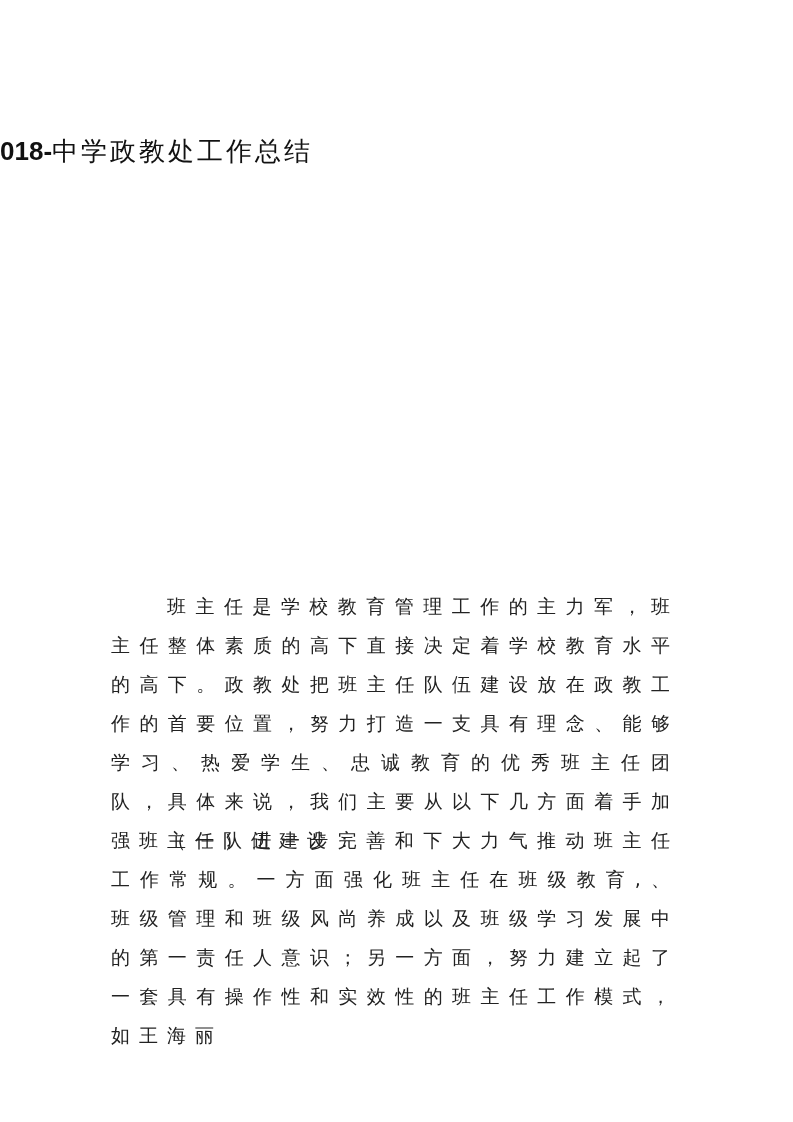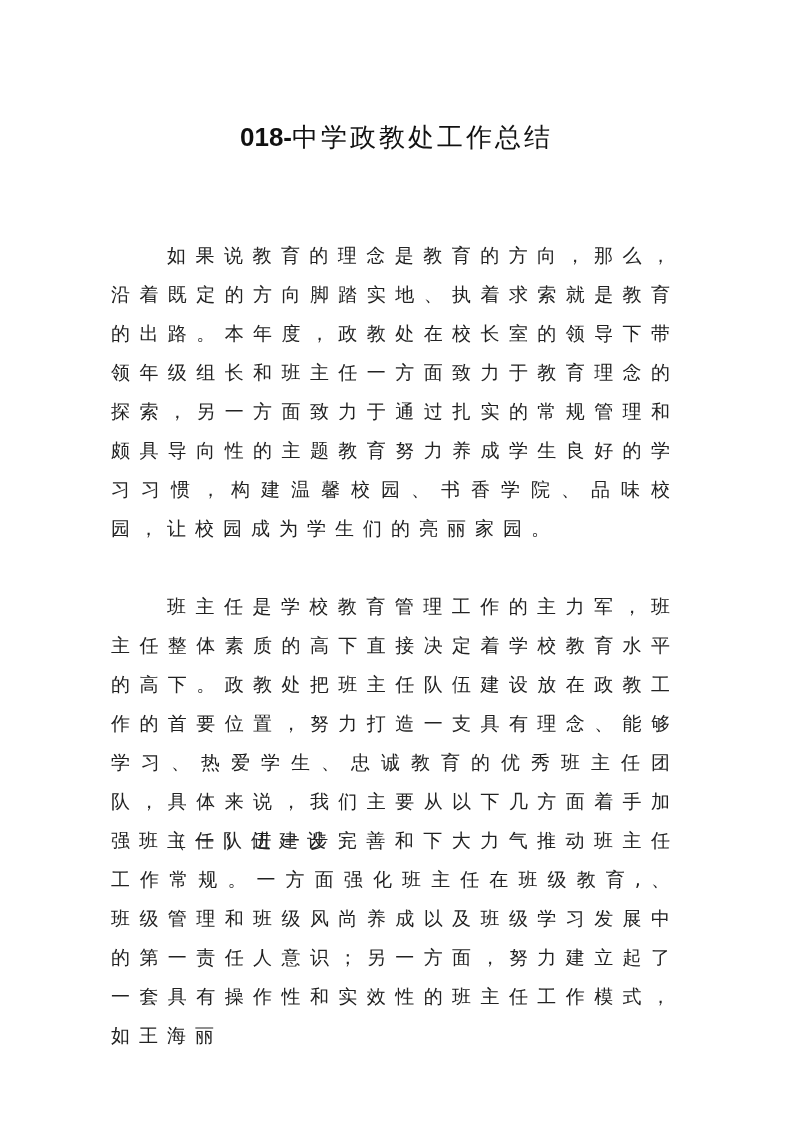--- a/index.html
+++ b/index.html
@@ -1,20 +1,20 @@
 <!DOCTYPE html>
 <html><head>
 <meta charset="utf-8">
 <style>
   html, body { margin: 0; padding: 0; background: #ffffff; }
   body { width: 793px; height: 1122px; position: relative; overflow: hidden; }
   .page { position: absolute; left: 0; top: 0; width: 793px; height: 1122px; background: #fff; }
   .title {
-    position: absolute; left: 0; width: 793px; top: 120px;
-    text-align: center; font-size: 26px; color: #111;
+    position: absolute; left: 0; width: 793px; top: 134px;
+    font-size: 26px; color: #111;
     font-family: "DejaVu Sans", "Liberation Sans", sans-serif;
     letter-spacing: 3px;
   }
   .title .num { font-weight: bold; font-family: "Liberation Sans", "DejaVu Sans", sans-serif; letter-spacing: 0; }
   .body {
     position: absolute; left: 111px; width: 568px;
     font-family: "DejaVu Sans", sans-serif;
     font-size: 19px; color: #222;
     letter-spacing: 9px; line-height: 39px;
     text-align: justify;
@@ -26,22 +26,19 @@
   #p4 { top: 821px; }
 </style>
 </head>
 <body>
 
 <div class="page">
   <div class="title">
     <span class="num">018-</span><span>中学政教处工作总结</span>
   </div>
 
-  <div class="body" id="p1">
-    <p class="para">如果说教育的理念是教育的方向，那么，沿着既定的方向脚踏实地、执着求索就是教育的出路。本年度，政教处在校长室的领导下带领年级组长和班主任一方面致力于教育理念的探索，另一方面致力于通过扎实的常规管理和颇具导向性的主题教育努力养成学生良好的学习习惯，构建温馨校园、书香学院、品味校园，让校园成为学生们的亮丽家园。</p>
-  </div>
   <div class="body" id="p4">
     <p class="para">（一）进一步完善和下大力气推动班主任工作常规。一方面强化班主任在班级教育,、班级管理和班级风尚养成以及班级学习发展中的第一责任人意识；另一方面，努力建立起了一套具有操作性和实效性的班主任工作模式，如王海丽</p>
   </div>
   <div class="body" id="p3">
     <p class="para">班主任是学校教育管理工作的主力军，班主任整体素质的高下直接决定着学校教育水平的高下。政教处把班主任队伍建设放在政教工作的首要位置，努力打造一支具有理念、能够学习、热爱学生、忠诚教育的优秀班主任团队，具体来说，我们主要从以下几方面着手加强班主任队伍建设：</p>
   </div>
 </div>
 
 </body></html>

